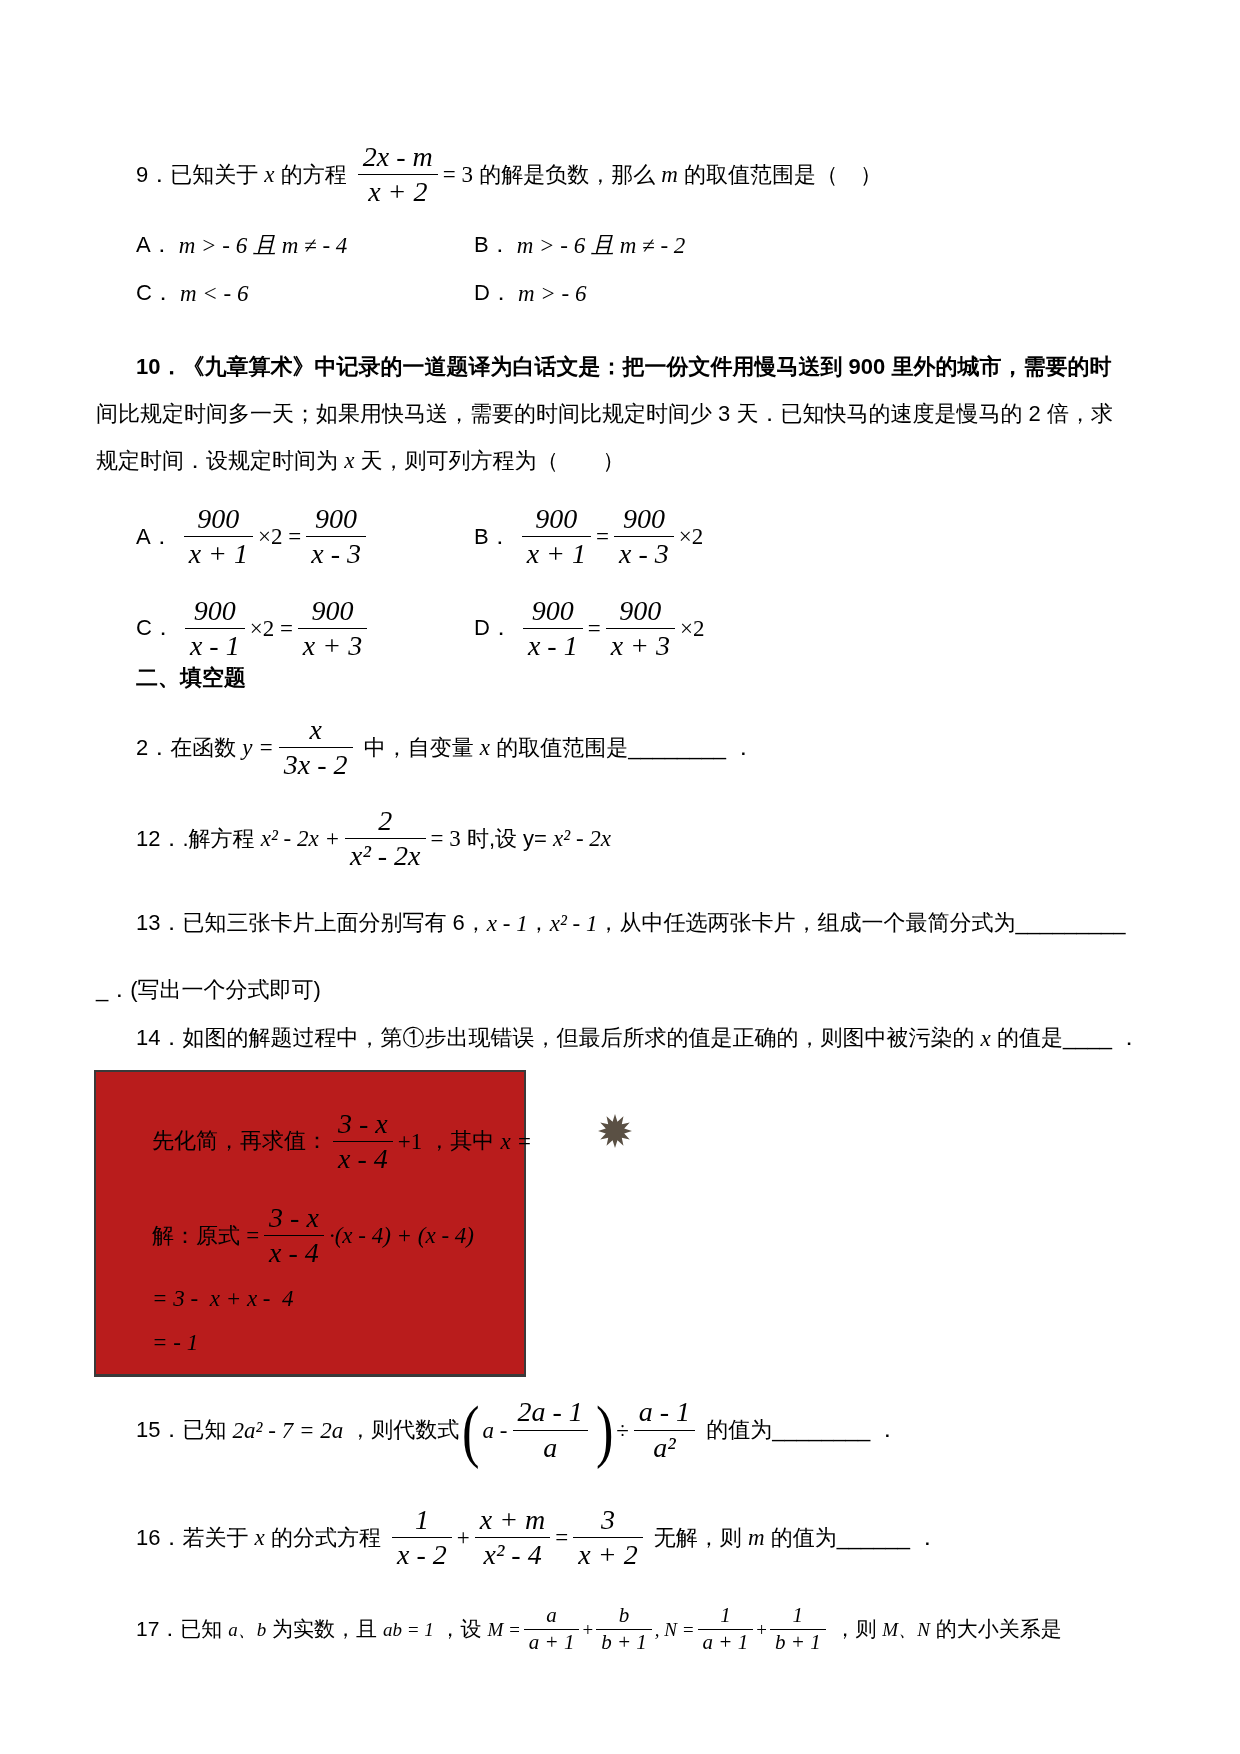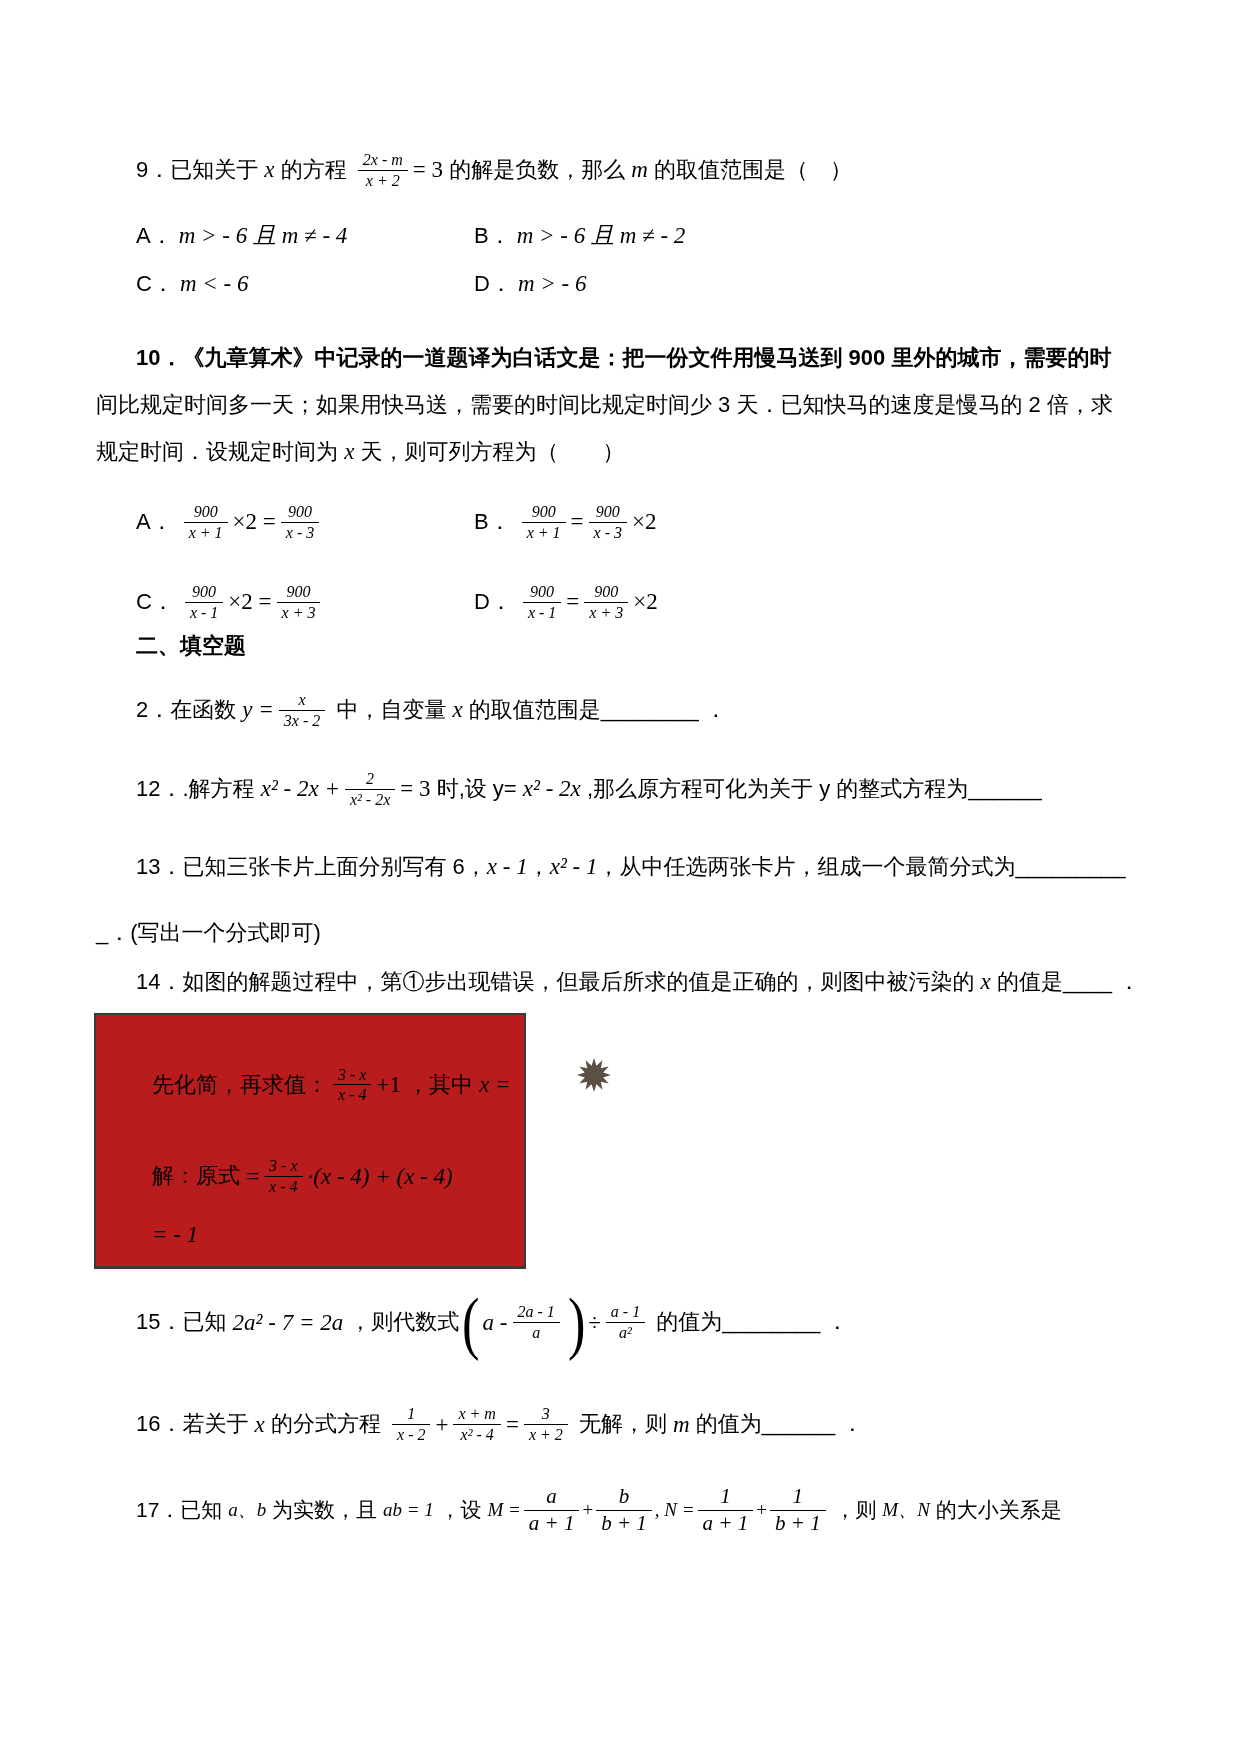--- a/index.html
+++ b/index.html
@@ -4,21 +4,21 @@
 <style>
   html,body{margin:0;padding:0;background:#ffffff;}
   body{width:1240px;height:1754px;overflow:hidden;color:#000;}
   .page{position:relative;width:1240px;height:1754px;font-family:"Liberation Sans",sans-serif;font-size:22px;line-height:1.35;}
   .content{padding:0 88px 0 96px;}
   .line{display:flex;align-items:center;white-space:pre;}
   .cn{font-family:"Liberation Sans",sans-serif;}
   .m{font-family:"Liberation Serif",serif;font-style:italic;font-size:23px;}
   .up{font-style:normal;}
   .bold{font-weight:bold;}
-  .frac{display:inline-flex;flex-direction:column;text-align:center;font-family:"Liberation Serif",serif;font-style:italic;font-size:16px;line-height:1.22;margin:0 5px;vertical-align:middle;}
+  .frac{display:inline-flex;flex-direction:column;text-align:center;font-family:"Liberation Serif",serif;font-style:italic;font-size:28px;line-height:1.22;margin:0 5px;vertical-align:middle;}
   .frac .num{padding:0 5px;border-bottom:1.6px solid #000;}
   .frac .den{padding:0 5px;}
   .optgrid{display:grid;grid-template-columns:338px 1fr;margin-left:40px;align-items:center;}
   .opt{display:flex;align-items:center;white-space:pre;}
   .optlabel{margin-right:6px;}
   .q{margin-left:40px;}
   .pline{line-height:47px;white-space:pre;}
   .indent{padding-left:40px;font-weight:bold;}
   .bigparen{font-family:"Liberation Serif",serif;font-style:normal;font-size:70px;font-weight:300;line-height:0.9;transform:scaleX(0.75);}
   #q9line{margin-top:140px;min-height:60px;}
@@ -168,21 +168,20 @@
     <div class="line q" id="q12line">
       <span class="cn">12．.解方程 </span>
       <span class="m">x² - 2x +</span>
       <span class="frac">
         <span class="num">2</span>
         <span class="den">x² - 2x</span>
       </span>
       <span class="m up">= 3</span>
       <span class="cn"> 时,设 y= </span>
       <span class="m">x² - 2x</span>
-      <span class="cn"> ,那么原方程可化为关于 y 的整式方程为______</span>
     </div>
 
     <div class="line q" id="q13line">
       <span class="cn">13．已知三张卡片上面分别写有 6，</span>
       <span class="m">x - 1</span>
       <span class="cn">，</span>
       <span class="m">x² - 1</span>
       <span class="cn">，从中任选两张卡片，组成一个最简分式为_________</span>
     </div>
     <div class="cn line" id="q13cont">_．(写出一个分式即可)</div>
@@ -211,20 +210,21 @@
       </div>
       <div class="line" id="boxline2">
         <span class="cn">解：原式 </span>
         <span class="m up">=</span>
         <span class="frac">
           <span class="num">3 - x</span>
           <span class="den">x - 4</span>
         </span>
         <span class="m">·(x - 4) + (x - 4)</span>
       </div>
+      <div class="line m" id="boxline3">= 3 -  x + x -  4</div>
       <div class="line m" id="boxline4">= - 1</div>
     </div>
 
     <div class="line q" id="q15line">
       <span class="cn">15．已知 </span>
       <span class="m">2a² - 7 = 2a</span>
       <span class="cn"> ，则代数式</span>
       <span class="bigparen">(</span>
       <span class="m">a -</span>
       <span class="frac">

